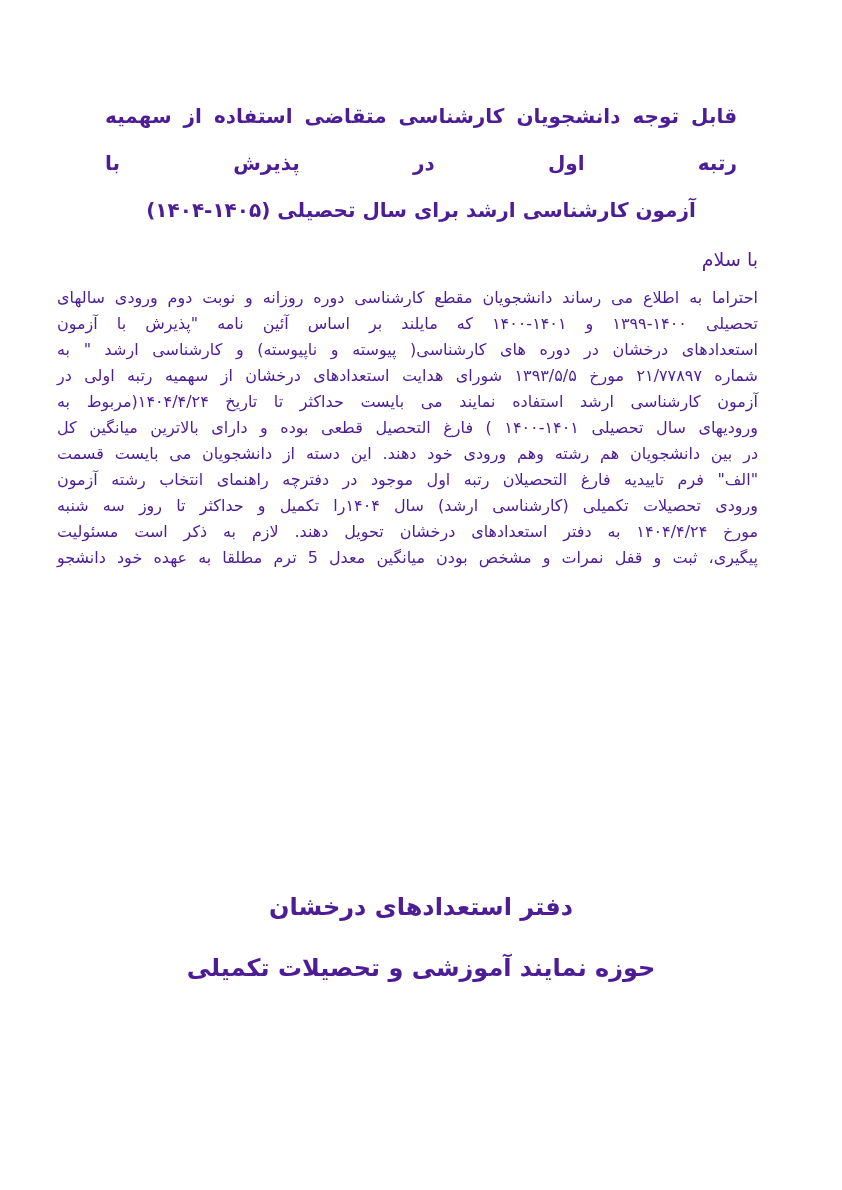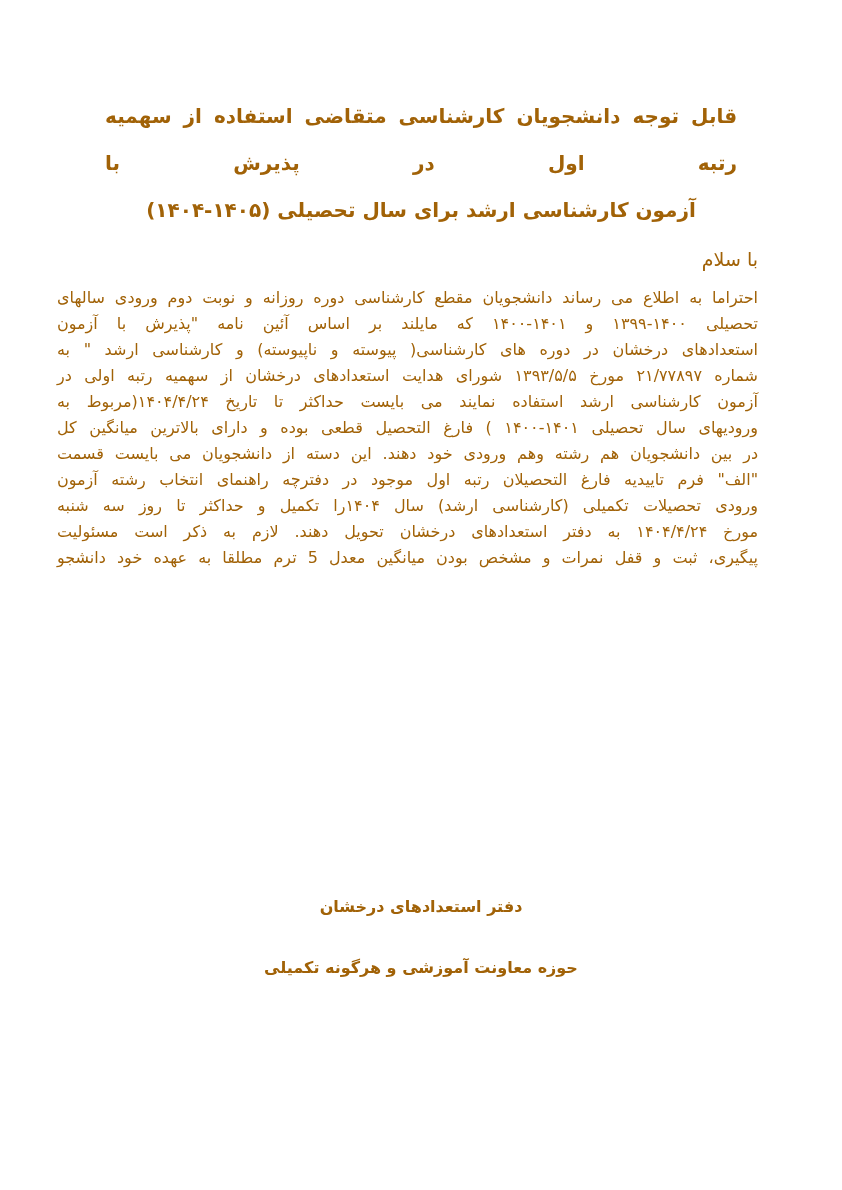--- a/index.html
+++ b/index.html
@@ -4,21 +4,21 @@
 <style>
   * { margin: 0; padding: 0; box-sizing: border-box; }
   html, body { background: #ffffff; }
   body { font-family: "DejaVu Sans", sans-serif; }
 
   .page {
     position: relative;
     width: 842px;
     height: 1190px;
     background: #ffffff;
-    color: #a16207;
+    color: #4c1d95;
     direction: rtl;
     overflow: hidden;
   }
 
   
   .title {
     position: absolute;
     top: 93px;
     right: 105px;
     left: 105px;
@@ -50,21 +50,21 @@
     direction: rtl;
   }
   .pline { text-align: justify; text-align-last: justify; text-justify: inter-word; }
   .pline-last { text-align-last: right; }
 
   .sig {
     position: absolute;
     left: 0;
     right: 0;
     text-align: center;
-    font-size: 16px;
+    font-size: 24px;
     font-weight: 700;
     line-height: 30px;
   }
   .sig1 { top: 892px; }
   .sig2 { top: 953px; }
 </style>
 </head>
 <body>
 
 <div class="page">
@@ -85,15 +85,15 @@
       <div class="pline">ورودیهای سال تحصیلی ۱۴۰۱-۱۴۰۰ ) فارغ التحصیل قطعی بوده و دارای بالاترین میانگین کل</div>
       <div class="pline">در بین دانشجویان هم رشته وهم ورودی خود دهند. این دسته از دانشجویان می بایست قسمت</div>
       <div class="pline">"الف" فرم تاییدیه فارغ التحصیلان رتبه اول موجود در دفترچه راهنمای انتخاب رشته آزمون</div>
       <div class="pline">ورودی تحصیلات تکمیلی (کارشناسی ارشد) سال ۱۴۰۴را تکمیل و حداکثر تا روز سه شنبه</div>
       <div class="pline">مورخ ۱۴۰۴/۴/۲۴ به دفتر استعدادهای درخشان تحویل دهند. لازم به ذکر است مسئولیت</div>
       <div class="pline">پیگیری، ثبت و قفل نمرات و مشخص بودن میانگین معدل 5 ترم مطلقا به عهده خود دانشجو</div>
     </div>
 
   <div class="sig sig1">دفتر استعدادهای درخشان</div>
 
-  <div class="sig sig2">حوزه معاونت آموزشی و هرگونه تکمیلی</div>
+  <div class="sig sig2">حوزه نمایند آموزشی و تحصیلات تکمیلی</div>
 
 </div>
 
 </body></html>

